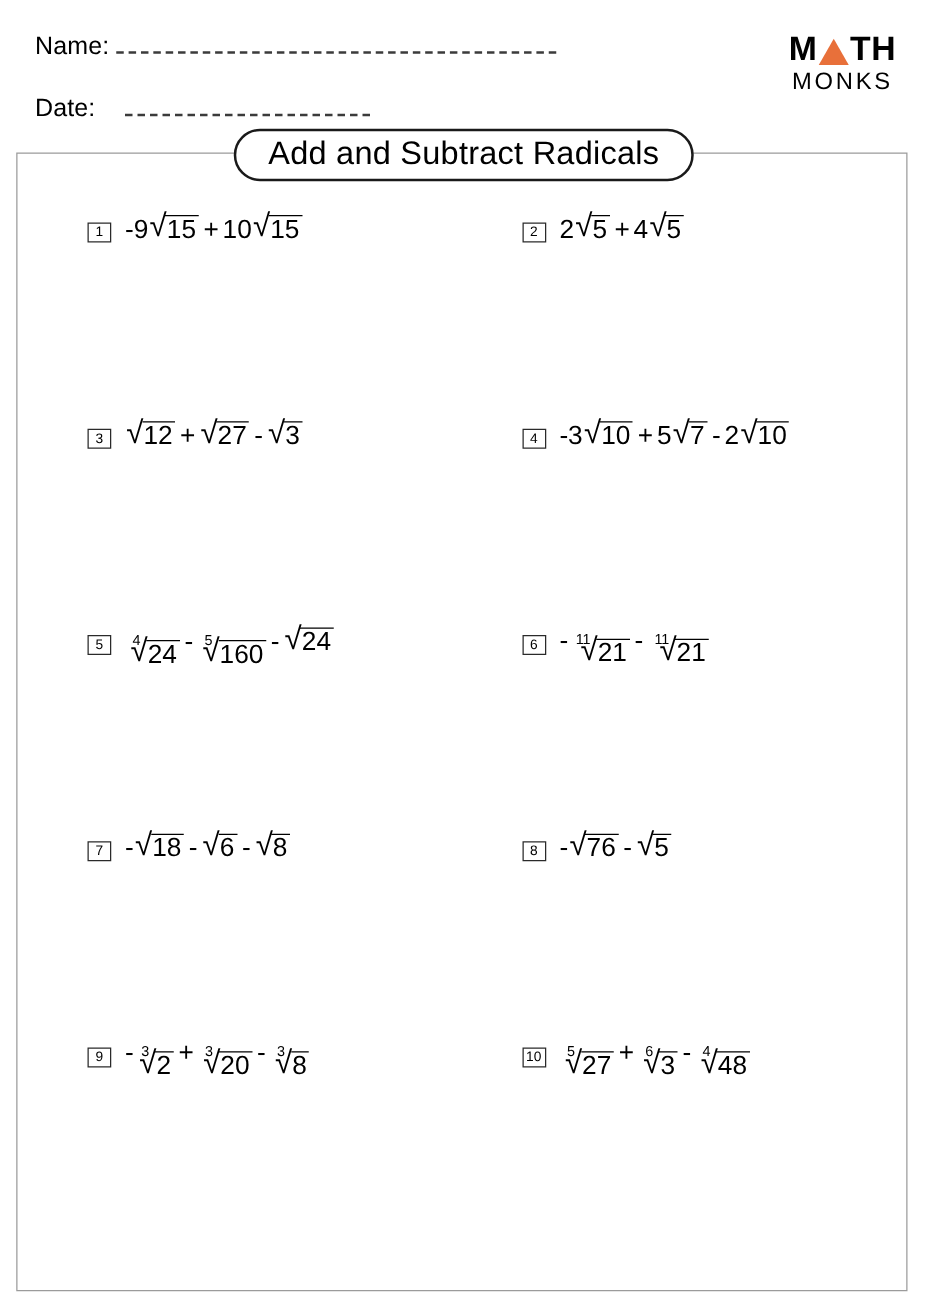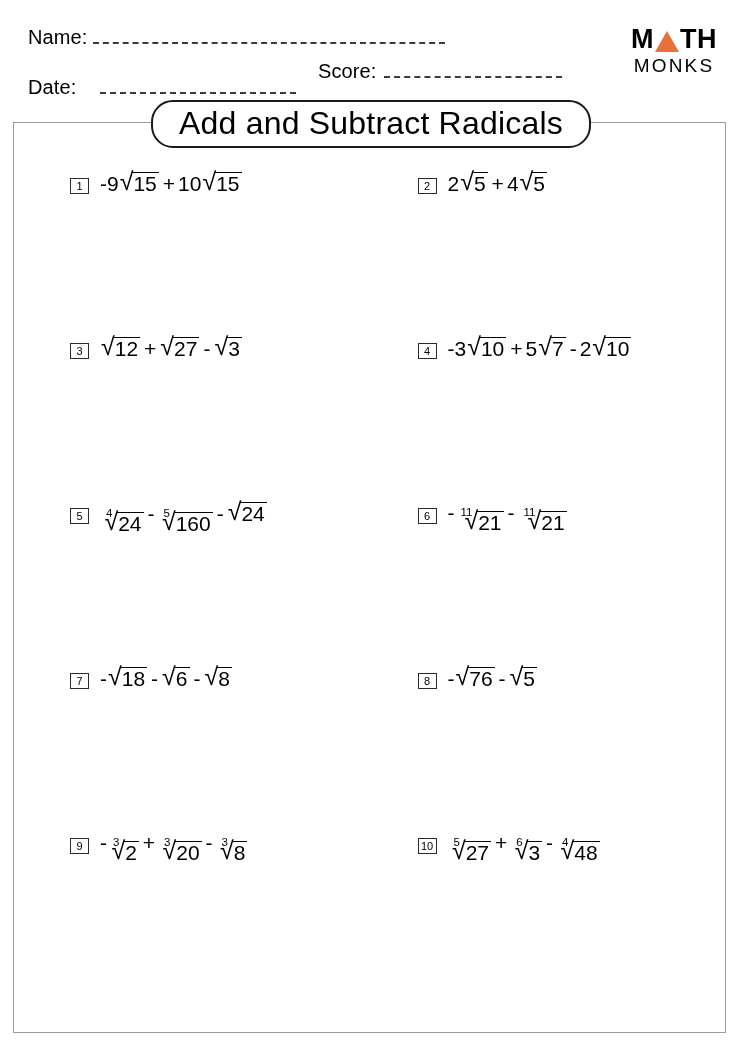--- a/index.html
+++ b/index.html
@@ -102,21 +102,21 @@
     display: flex;
     align-items: center;
     justify-content: center;
     pointer-events: none;
   }
   .title-pill {
     background: #ffffff;
     border: 2px solid #1a1a1a;
     border-radius: 22px;
     padding: 3px 26px 5px 26px;
-    font-size: 32px;
+    font-size: 26px;
     letter-spacing: 0.2px;
     white-space: nowrap;
     line-height: 1.15;
   }
 
   
   .problems {
     position: absolute;
     left: 13px;
     top: 122px;
@@ -203,24 +203,20 @@
   <div class="field-row name">
     <span class="field-label">Name:</span>
     <span class="dotline"></span>
   </div>
 
   <div class="field-row date">
     <span class="field-label">Date:</span>
     <span class="dotline"></span>
   </div>
 
-  <div class="field-row score">
-    <span class="field-label">Score:</span>
-    <span class="dotline"></span>
-  </div>
 
   <div class="logo">
     <div class="logo-top">
       <span class="logo-letter">M</span>
       <span class="logo-tri"></span>
       <span class="logo-letter">TH</span>
     </div>
     <div class="logo-bottom">MONKS</div>
   </div>
 

